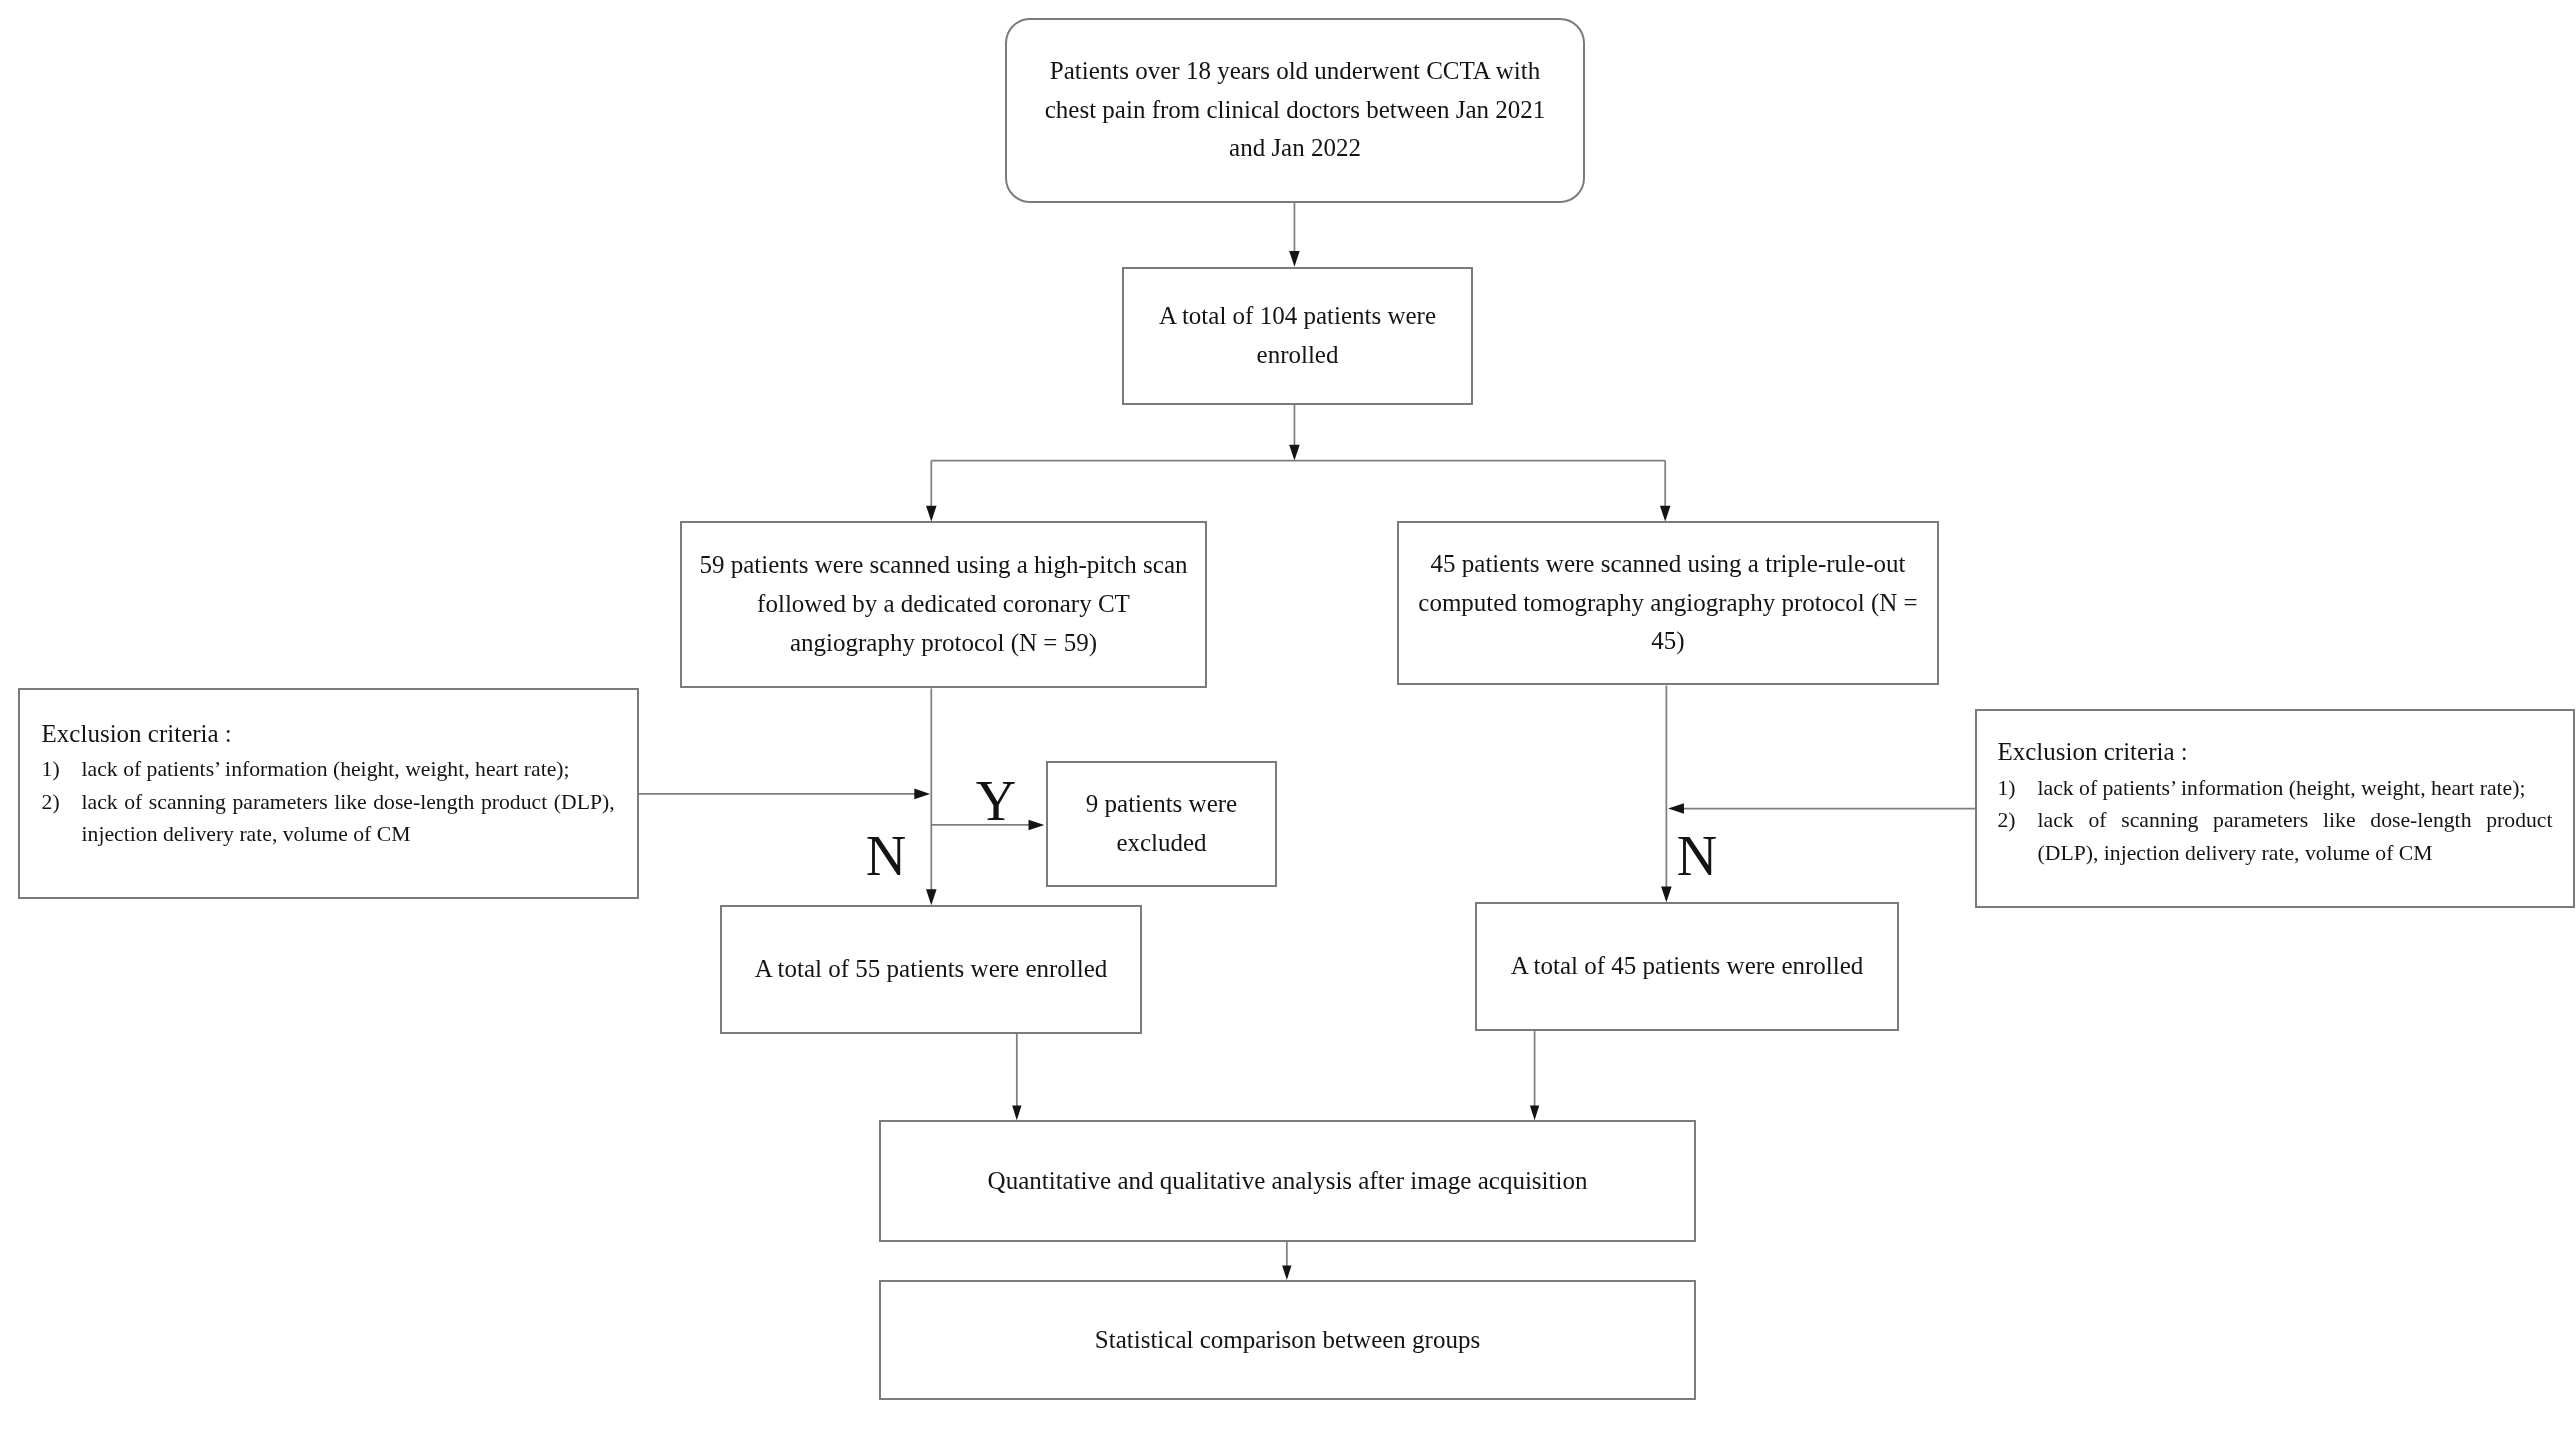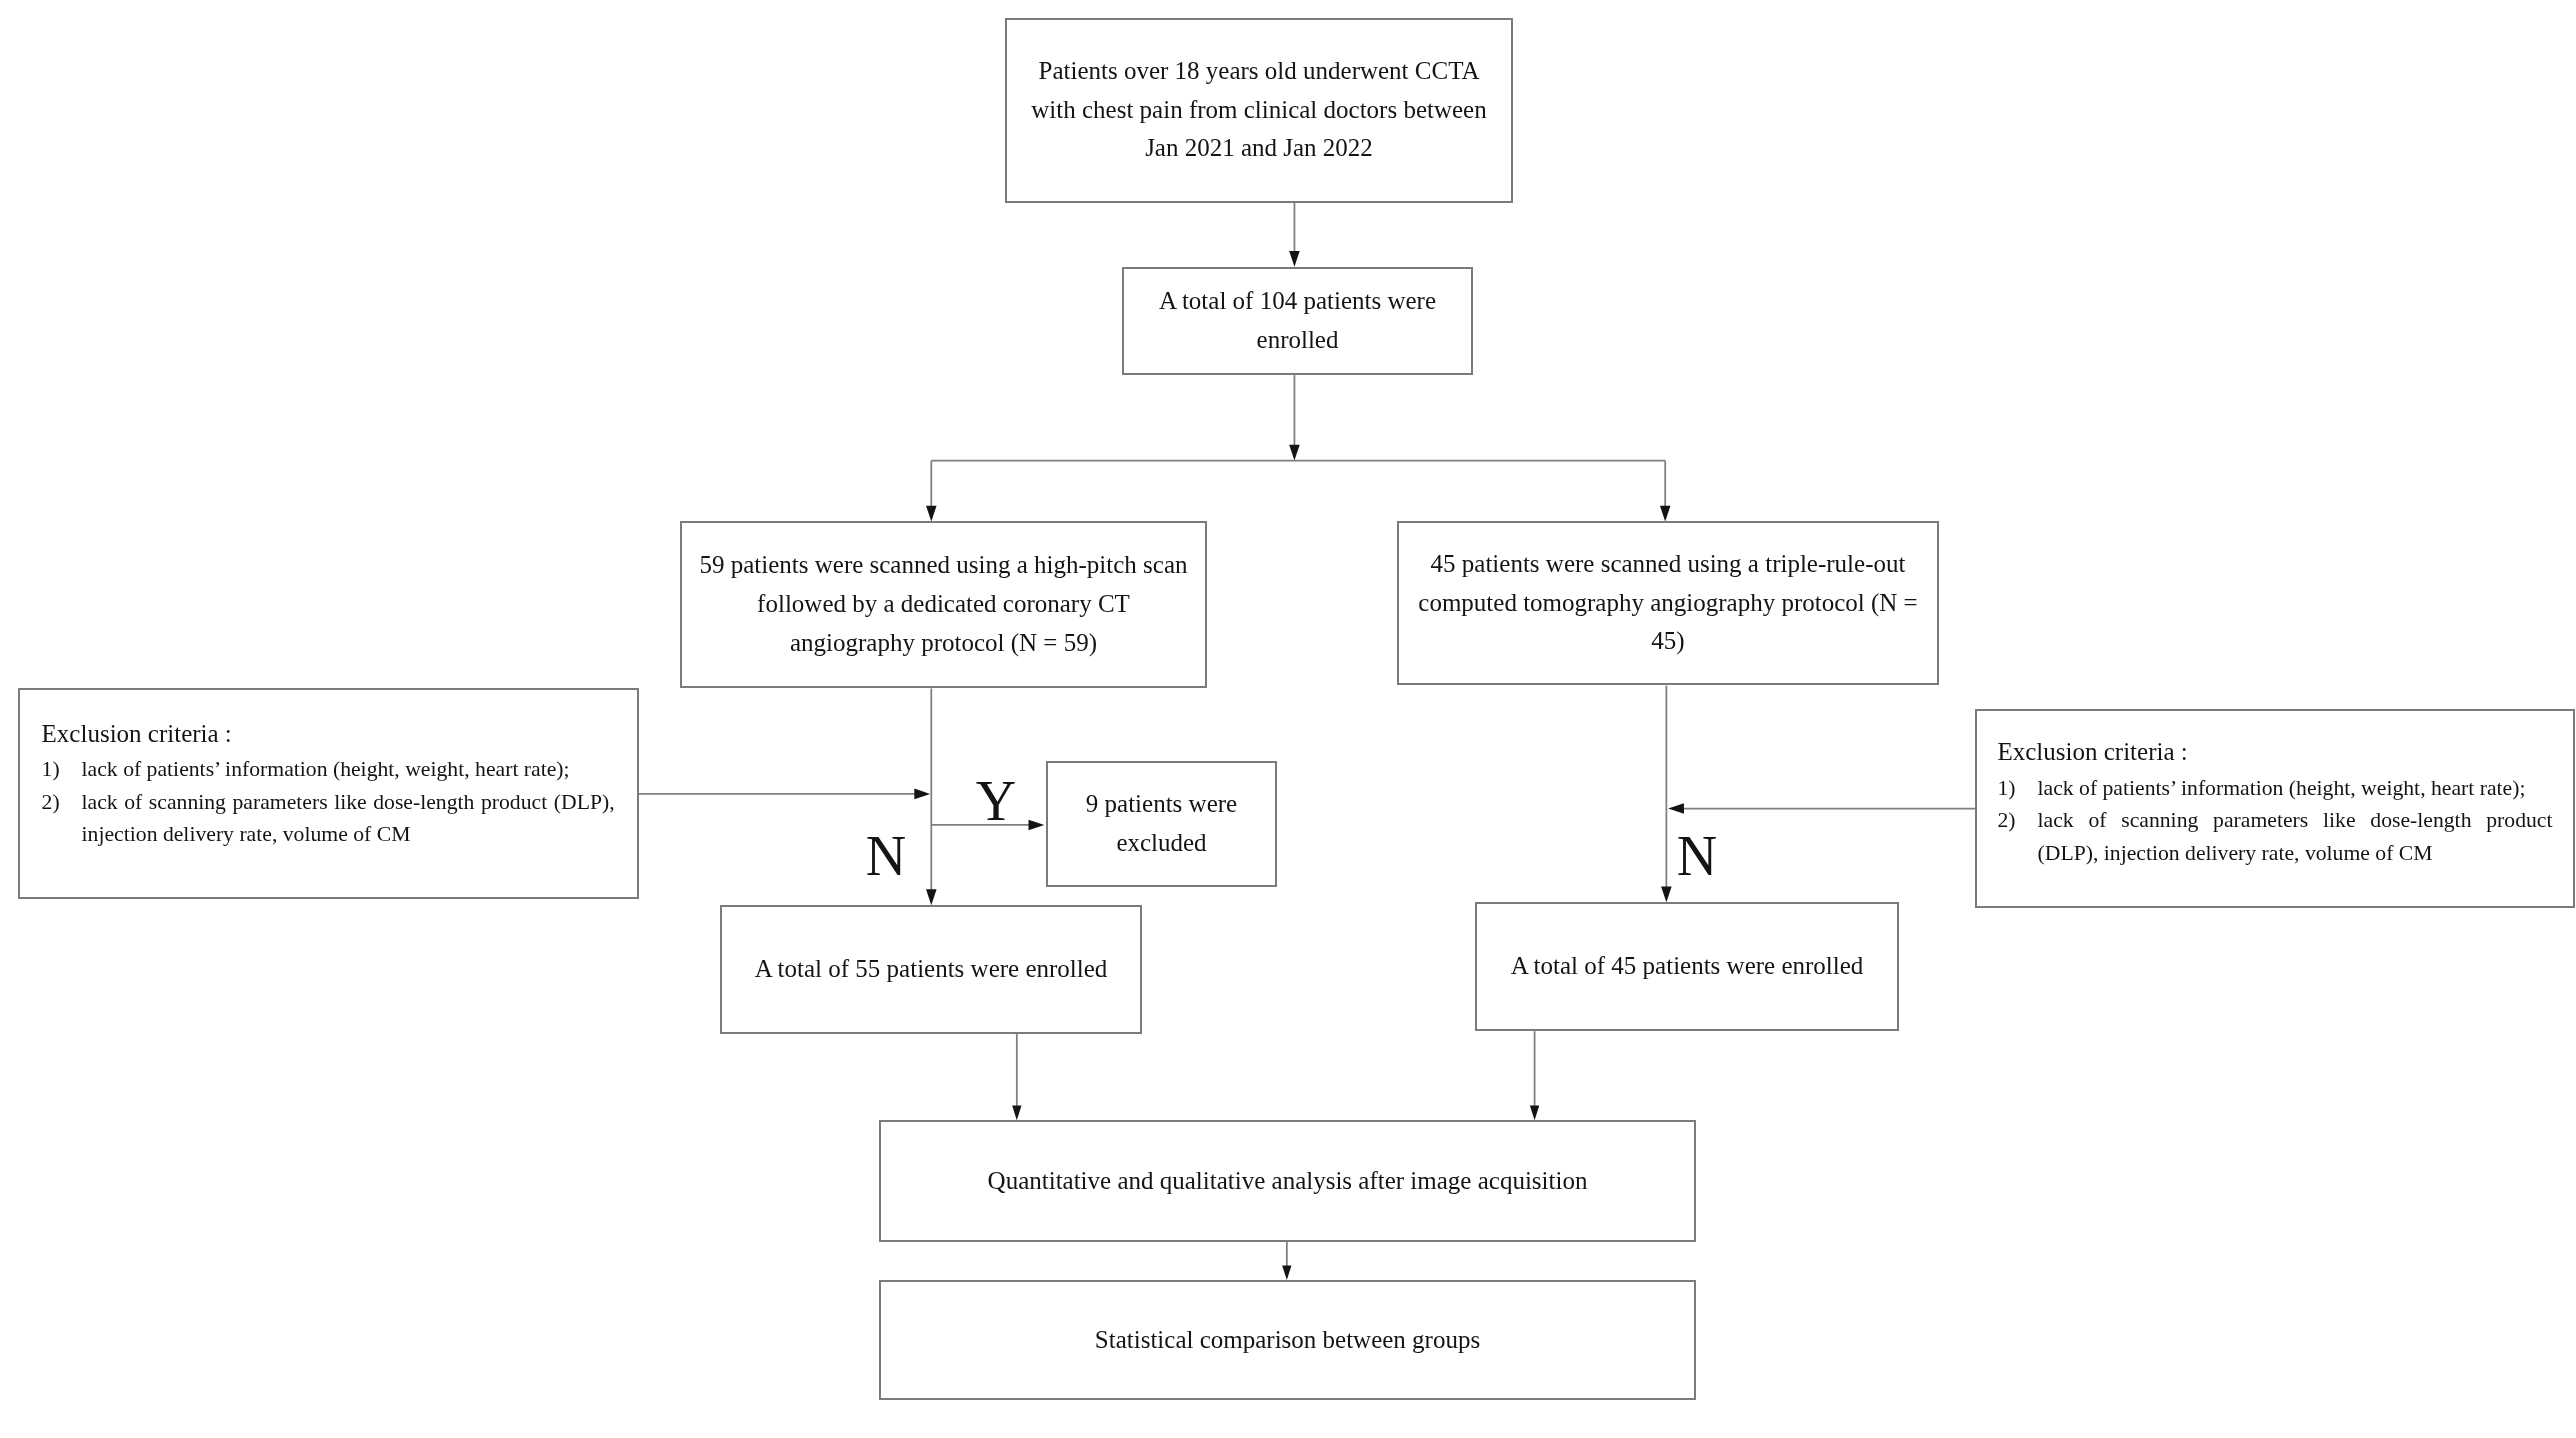--- a/index.html
+++ b/index.html
@@ -14,22 +14,22 @@
   .connectors line{stroke:var(--line); stroke-width:3;}
   .connectors polygon{fill:var(--arrow); stroke:none;}
 
   .box{
     position:absolute; box-sizing:border-box; border:2.3px solid var(--border);
     background:var(--background); display:flex; flex-direction:column;
     align-items:center; justify-content:center; text-align:center;
   }
   .box p{margin:0; font-size:25px; line-height:1.55;}
 
-  .n-top      {left:1005px; top:17.6px;   width:508px;  height:185px; padding:0 17.6px;}
-  .n-104      {left:1122px; top:267px;  width:351px;  height:108px; padding:0 11.7px;}
+  .n-top      {left:1005px; top:17.6px;   width:580px;  height:185px; padding:0 17.6px;border-radius:25px;}
+  .n-104      {left:1122px; top:267px;  width:351px;  height:138px; padding:0 11.7px;}
   .n-pleft    {left:668px; top:521px;  width:527px;  height:167px; padding:0 16.4px;margin-left:12px;}
   .n-pright   {left:1397px; top:521px;  width:542px;  height:164px; padding:0 14.6px;}
   .n-excl4    {left:1046px; top:761px; width:231px;  height:126px; padding:0 13px;}
   .n-55       {left:720px; top:905px; width:422px;  height:129px; padding:0 20px;}
   .n-45       {left:1475px; top:902px; width:424px;  height:129px; padding:0 11.7px;}
   .n-analysis {left:879px; top:1120px; width:817px; height:122px; padding:0 17.6px;}
   .n-stat     {left:879px; top:1280px; width:817px; height:120px; padding:0 17.6px;}
 
   .exclusion{
     align-items:stretch; justify-content:flex-start; text-align:left;

